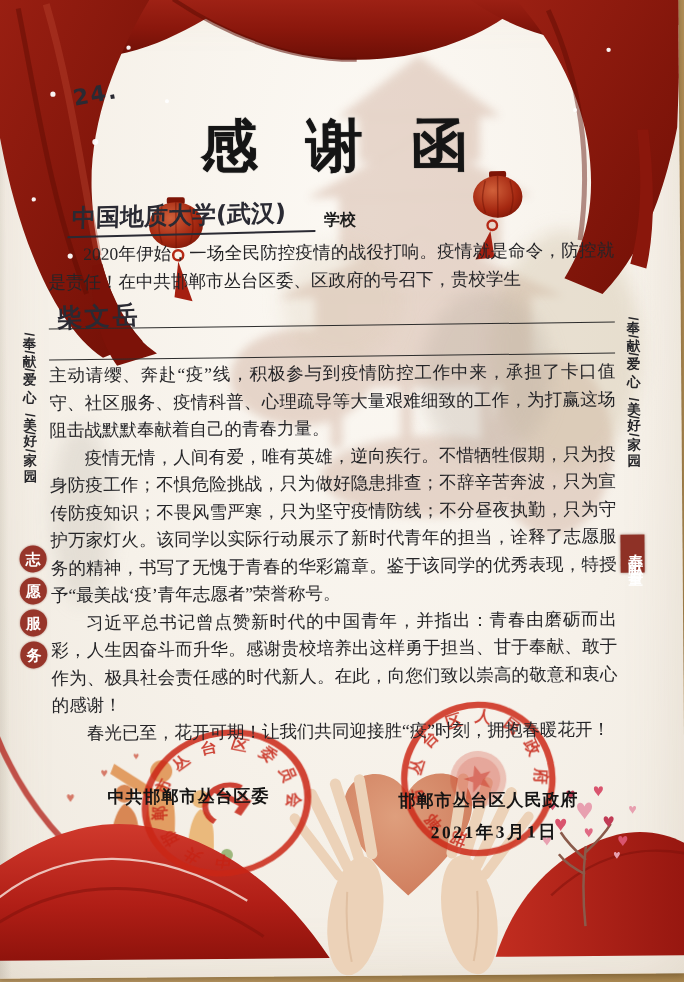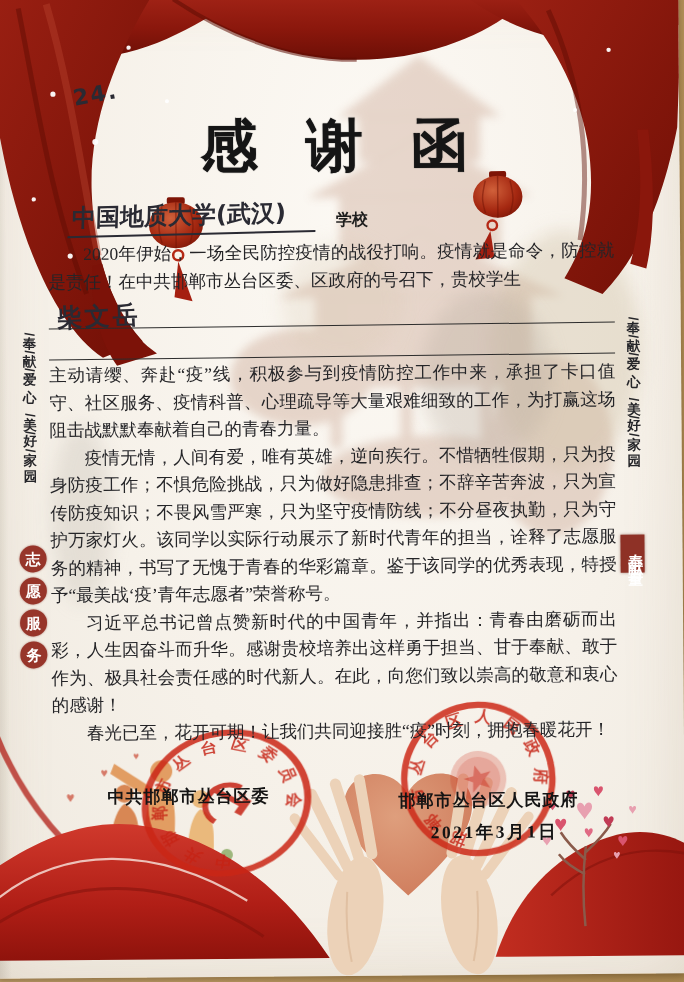--- a/index.html
+++ b/index.html
@@ -27,21 +27,21 @@
   .hand{font-family:"DejaVu Sans",sans-serif;font-weight:600;color:#2a2a33;}
   .corner-note{position:absolute;left:84px;top:88px;font-size:22px;transform:rotate(-10deg);letter-spacing:2px;}
   .title{
     position:absolute;left:0;top:116px;width:100%;text-align:center;
     font-size:57px;font-weight:700;color:#151515;word-spacing:34px;
     text-shadow:0 0 1px #222;z-index:5;
   }
   .school-line{position:absolute;left:78px;top:206px;z-index:5;display:flex;align-items:flex-end;}
   .school-name{font-size:24px;transform:rotate(-1deg) skewX(-3deg);
     border-bottom:2px solid #2a2a33;padding:0 30px 2px 4px;min-width:185px;}
-  .school-suffix{font-size:16px;color:#1d1d1d;margin-left:20px;padding-bottom:3px;font-weight:600;}
+  .school-suffix{font-size:16px;color:#1d1d1d;margin-left:8px;padding-bottom:3px;font-weight:600;}
   .body-text{
     position:absolute;left:58px;top:247px;width:566px;z-index:5;
     font-size:17.5px;line-height:27.5px;color:#252528;text-align:justify;font-weight:500;
   }
   .body-text p{margin:0;}
   .indent{text-indent:2em;}
   .name-lines{margin:1px 0 3px 0;}
   .uline{height:30px;border-bottom:1.7px solid #2c2c2c;transform:rotate(-.25deg);position:relative;}
   .student-name{position:absolute;left:8px;bottom:-2px;font-size:25px;transform:rotate(-2deg);letter-spacing:3px;}
   

